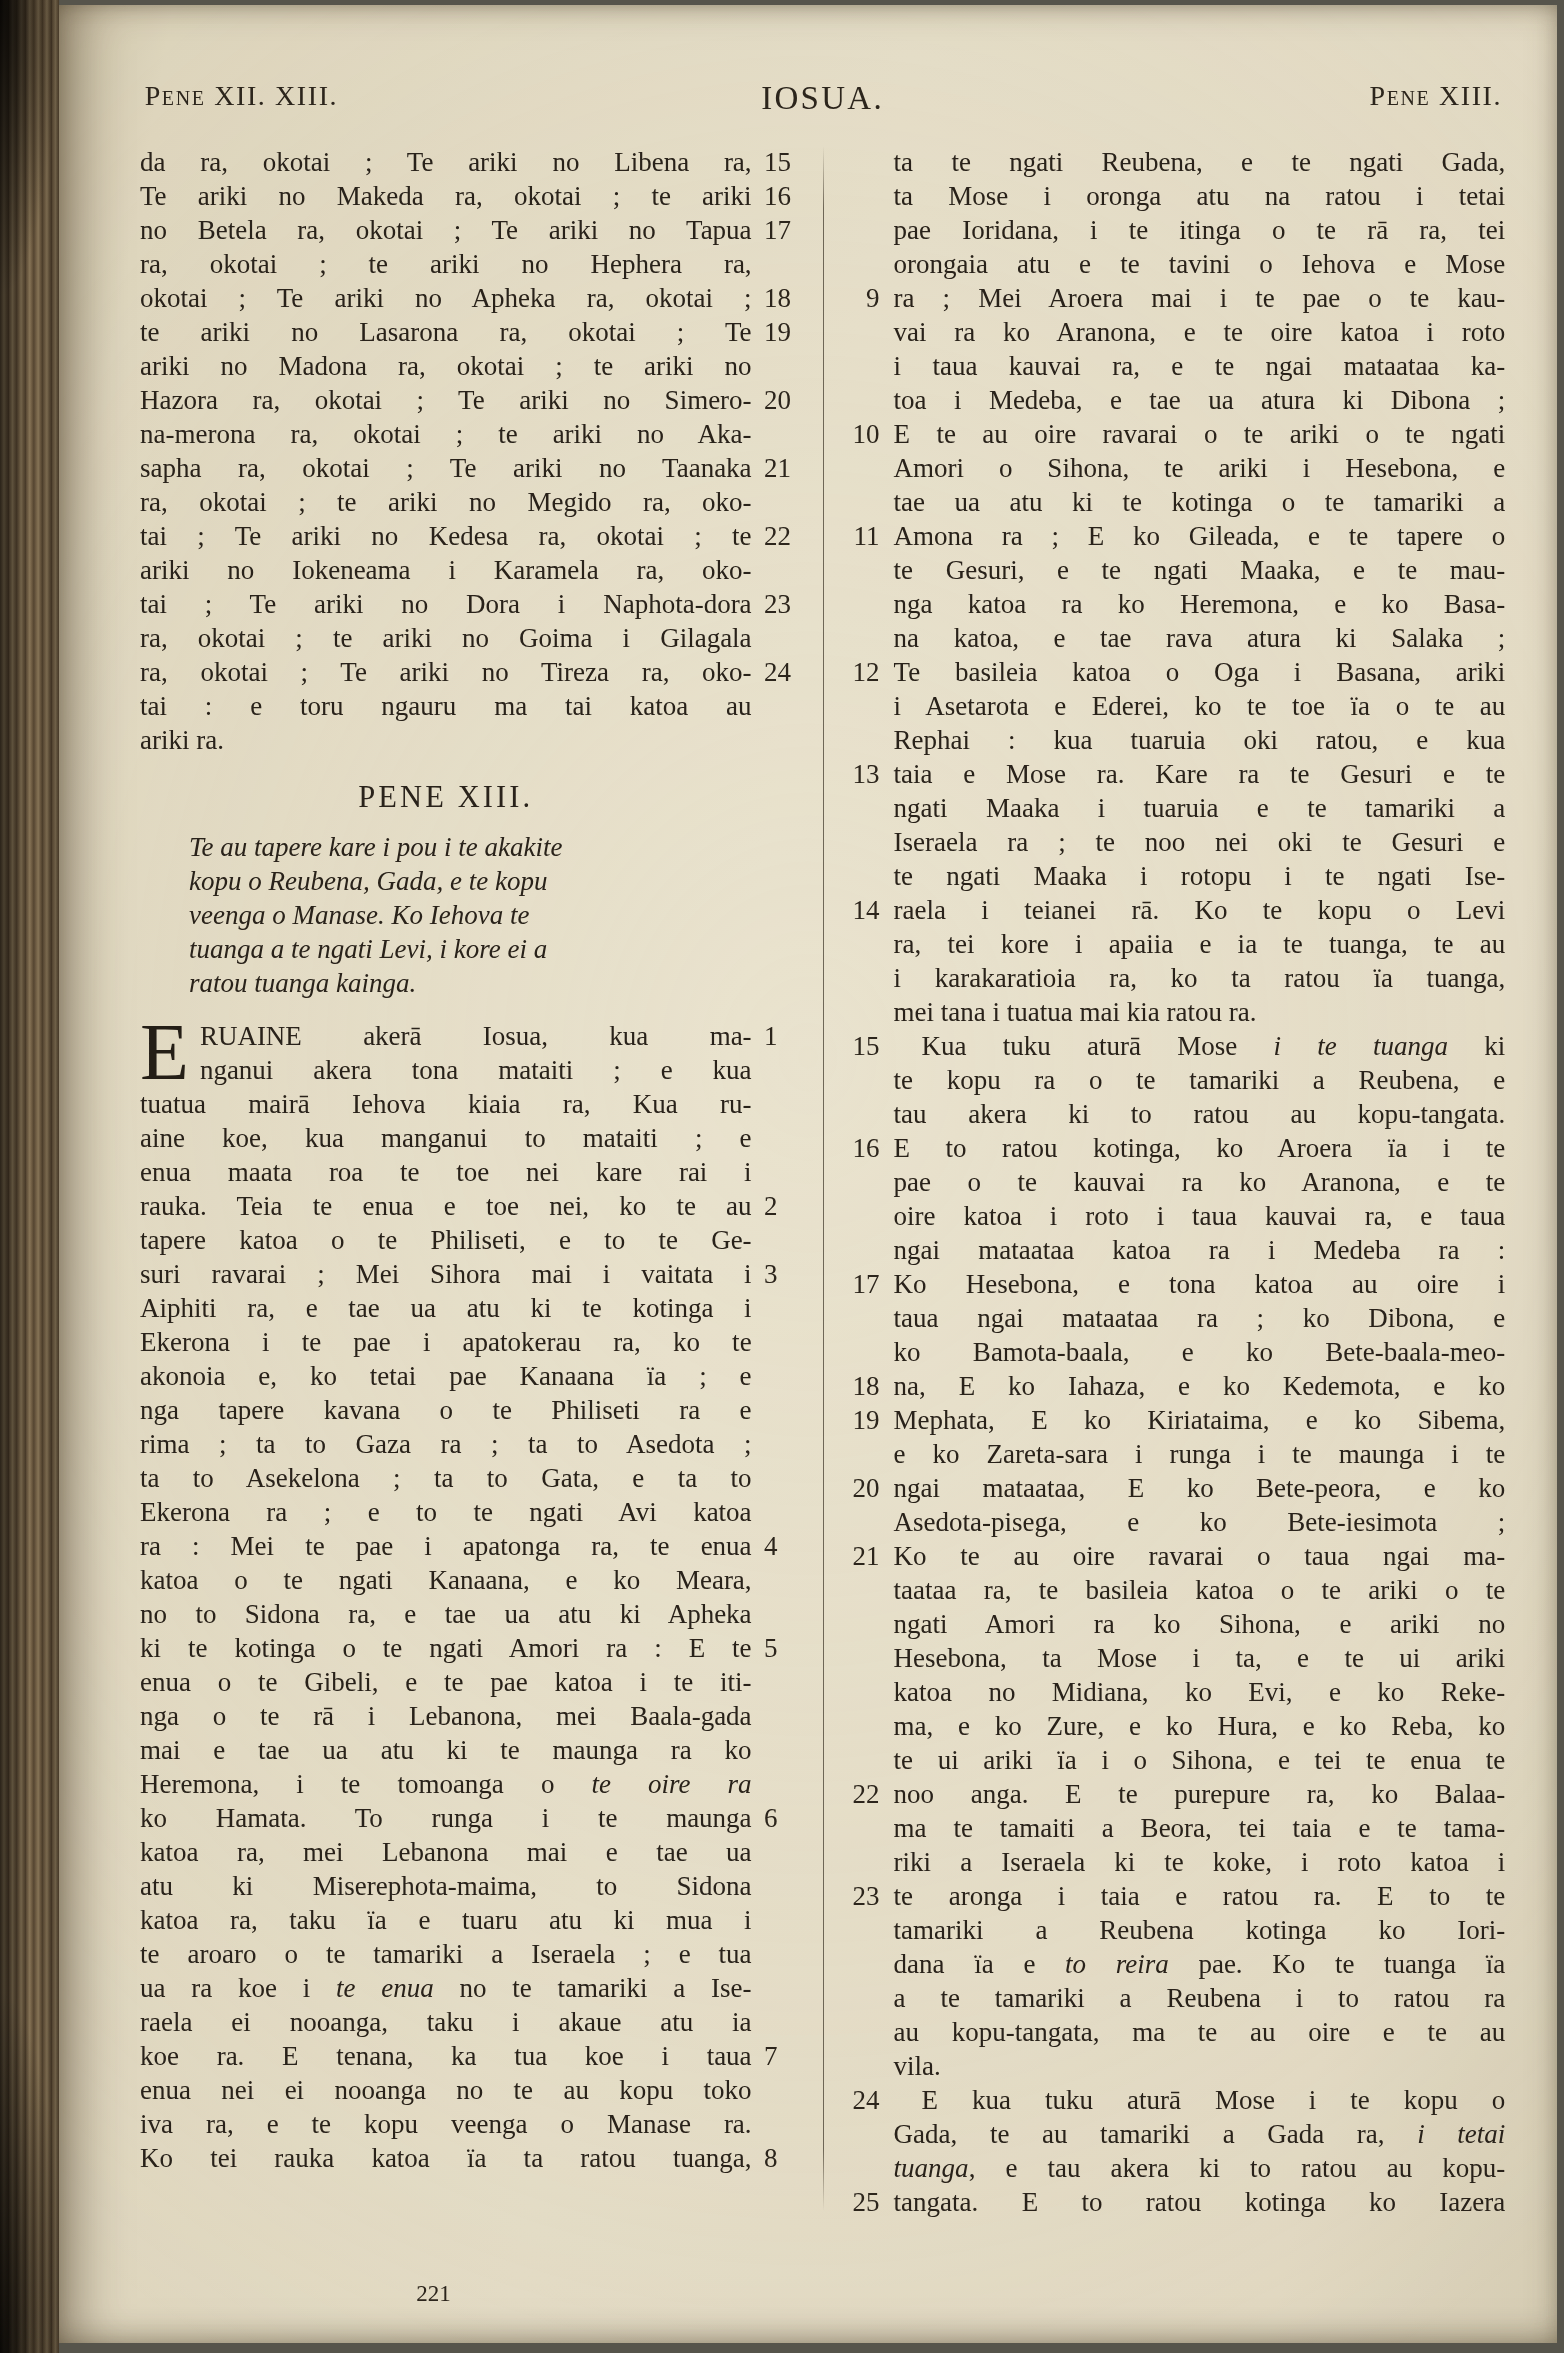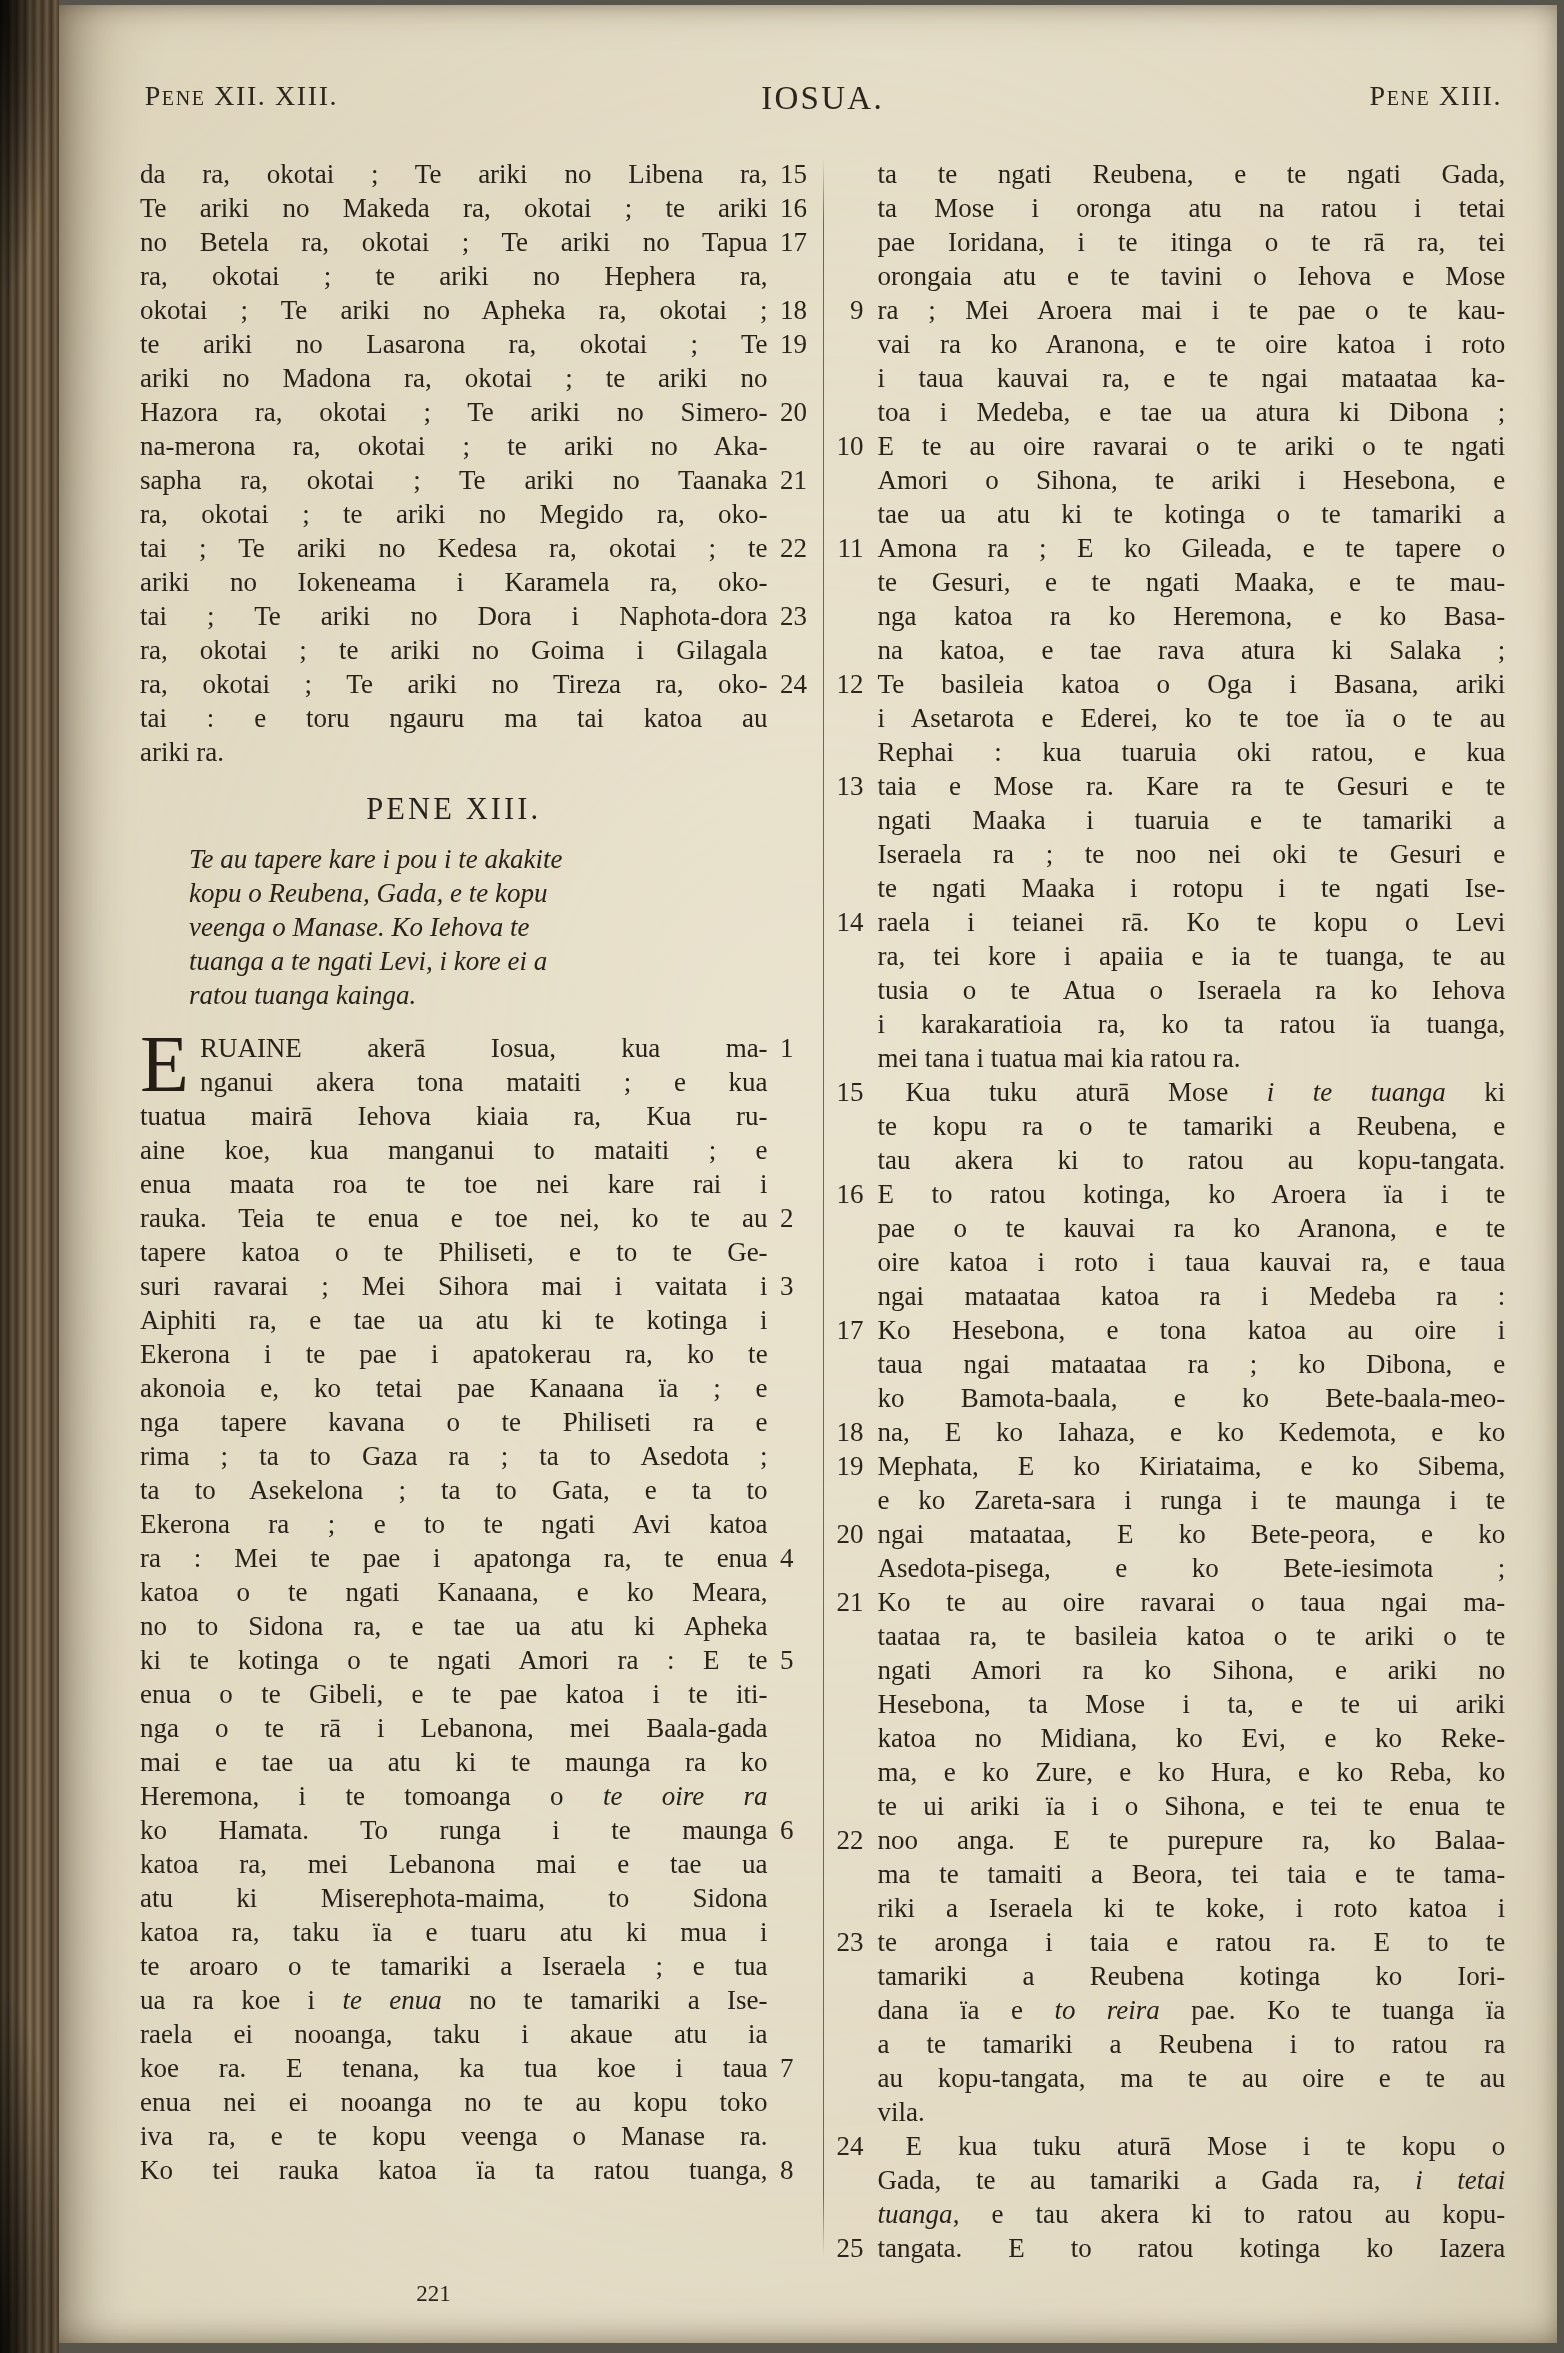--- a/index.html
+++ b/index.html
@@ -44,21 +44,21 @@
 
   
   .page-header { position:relative; height:45px; }
   .rh { position:absolute; top:0; font-size:28px; letter-spacing:1.6px; color:#2c251c; }
   .rh.small { font-variant:small-caps; }
   .rh-left { left:4.7px; }
   .rh-center { left:0; right:0; text-align:center; font-size:33px; letter-spacing:2.3px; }
   .rh-right { right:3.1px; }
 
   
-  .columns { display:flex; margin-top:32px; }
+  .columns { display:flex; margin-top:20px;gap:16px; }
   .col { flex:1 1 0; min-width:0; font-size:27px; line-height:34px; }
   .col-gap { flex:0 0 110px; position:relative; }
   .col-rule {
     position:absolute; left:50%; top:1.6px; bottom:7.8px; width:1.6px;
     background:linear-gradient(to bottom, rgba(70,62,48,.0), rgba(70,62,48,.75) 3%, rgba(70,62,48,.75) 97%, rgba(70,62,48,0));
   }
 
   .line {
     position:relative;
     text-align:justify;
@@ -197,21 +197,20 @@
             <div class="line">na katoa, e tae rava atura ki Salaka ;</div>
             <div class="line">Te basileia katoa o Oga i Basana, ariki<span class="vnum left">12</span></div>
             <div class="line">i Asetarota e Ederei, ko te toe ïa o te au</div>
             <div class="line">Rephai : kua tuaruia oki ratou, e kua</div>
             <div class="line">taia e Mose ra.  Kare ra te Gesuri e te<span class="vnum left">13</span></div>
             <div class="line">ngati Maaka i tuaruia e te tamariki a</div>
             <div class="line">Iseraela ra ; te noo nei oki te Gesuri e</div>
             <div class="line">te ngati Maaka i rotopu i te ngati Ise-</div>
             <div class="line">raela i teianei rā.  Ko te kopu o Levi<span class="vnum left">14</span></div>
             <div class="line">ra, tei kore i apaiia e ia te tuanga, te au</div>
-            <div class="line">tusia o te Atua o Iseraela ra ko Iehova</div>
             <div class="line">i karakaratioia ra, ko ta ratou ïa tuanga,</div>
             <div class="line end">mei tana i tuatua mai kia ratou ra.</div>
             <div class="line indent">Kua tuku aturā Mose <i>i te tuanga</i> ki<span class="vnum left">15</span></div>
             <div class="line">te kopu ra o te tamariki a Reubena, e</div>
             <div class="line">tau akera ki to ratou au kopu-tangata.</div>
             <div class="line">E to ratou kotinga, ko Aroera ïa i te<span class="vnum left">16</span></div>
             <div class="line">pae o te kauvai ra ko Aranona, e te</div>
             <div class="line">oire katoa i roto i taua kauvai ra, e taua</div>
             <div class="line">ngai mataataa katoa ra i Medeba ra :</div>
             <div class="line">Ko Hesebona, e tona katoa au oire i<span class="vnum left">17</span></div>

